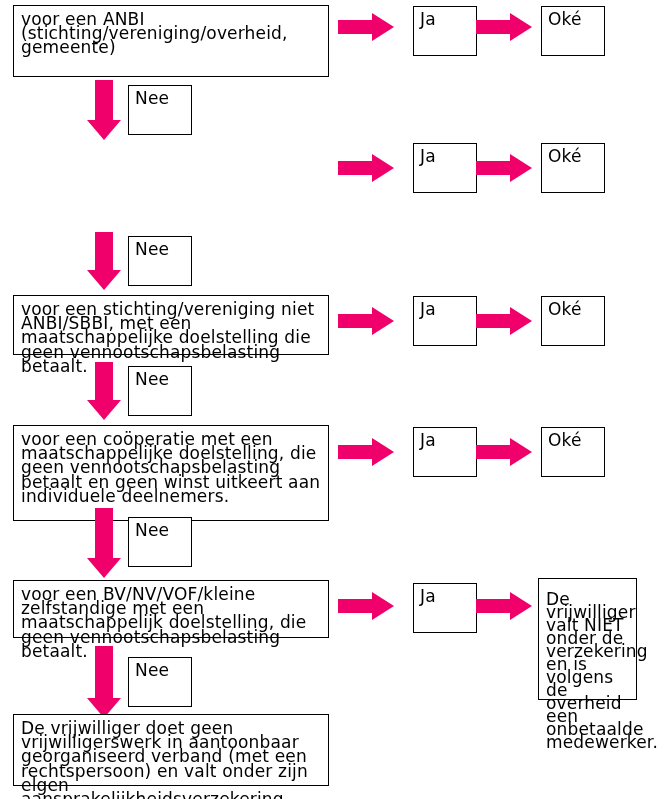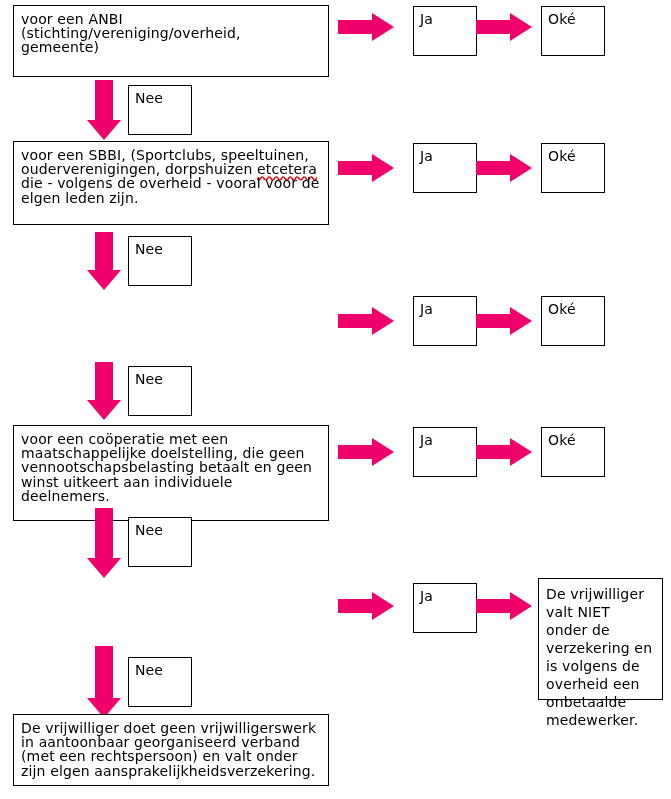--- a/index.html
+++ b/index.html
@@ -17,39 +17,39 @@
     height: 799px;
     background: #ffffff;
     overflow: hidden;
   }
   .box {
     position: absolute;
     box-sizing: border-box;
     border: 1px solid #000000;
     background: #ffffff;
     padding: 6px 7px 4px 7px;
-    font-size: 14px;
+    font-size: 17px;
     line-height: 14.2px;
     color: #000000;
     letter-spacing: 0.01em;
     white-space: pre-line;
   }
   .box-q {
     width: 316px;
     left: 13px;
   }
   .box-small {
     width: 64px;
     height: 50px;
     padding: 5px 6px;
   }
   .box-result {
-    width: 125px;
-    padding: 6px 7px;
-    line-height: 18px;
+    width: 99px;
+    padding: 14px 7px;
+    line-height: 13px;
   }
   .arrow-right {
     position: absolute;
     width: 56px;
     height: 30px;
   }
   .spell {
     text-decoration: underline;
     text-decoration-color: #e00000;
     text-decoration-style: wavy;
@@ -80,21 +80,20 @@
 
   <div class="box box-small" style="left:541px; top:6px;">Oké</div>
 
   <div style="position:absolute; left:87px; top:80px;">
     <svg width="34" height="60" viewBox="0 0 34 60">
       <polygon points="8,0 26,0 26,40 34,40 17,60 0,40 8,40" fill="#ef006b"></polygon>
     </svg>
   </div>
   <div class="box box-small" style="left:128px; top:85px;">Nee</div>
 
-  <div class="box box-q" style="top:141px; height:84px;"><span>voor een SBBI, (Sportclubs, speeltuinen, ouderverenigingen, dorpshuizen </span><span class="spell">etcetera</span><span> die - volgens de overheid - vooral voor de elgen leden zijn.</span></div>
 
   <div class="arrow-right" style="left:338px; top:153px;">
     <svg width="56" height="30" viewBox="0 0 56 30">
       <polygon points="0,8 34,8 34,1 56,15 34,29 34,22 0,22" fill="#ef006b"></polygon>
     </svg>
   </div>
 
   <div class="box box-small" style="left:413px; top:143px;">Ja</div>
 
   <div class="arrow-right" style="left:476px; top:153px;">
@@ -105,20 +104,21 @@
 
   <div class="box box-small" style="left:541px; top:143px;">Oké</div>
 
   <div style="position:absolute; left:87px; top:232px;">
     <svg width="34" height="58" viewBox="0 0 34 58">
       <polygon points="8,0 26,0 26,38 34,38 17,58 0,38 8,38" fill="#ef006b"></polygon>
     </svg>
   </div>
   <div class="box box-small" style="left:128px; top:236px;">Nee</div>
 
+  <div class="box box-q" style="top:295px; height:60px;">voor een stichting/vereniging niet ANBI/SBBI, met een maatschappelijke doelstelling die geen vennootschapsbelasting betaalt.</div>
 
   <div class="arrow-right" style="left:338px; top:306px;">
     <svg width="56" height="30" viewBox="0 0 56 30">
       <polygon points="0,8 34,8 34,1 56,15 34,29 34,22 0,22" fill="#ef006b"></polygon>
     </svg>
   </div>
 
   <div class="box box-small" style="left:413px; top:296px;">Ja</div>
 
   <div class="arrow-right" style="left:476px; top:306px;">
@@ -154,20 +154,21 @@
 
   <div class="box box-small" style="left:541px; top:427px;">Oké</div>
 
   <div style="position:absolute; left:87px; top:508px;">
     <svg width="34" height="70" viewBox="0 0 34 70">
       <polygon points="8,0 26,0 26,50 34,50 17,70 0,50 8,50" fill="#ef006b"></polygon>
     </svg>
   </div>
   <div class="box box-small" style="left:128px; top:517px;">Nee</div>
 
+  <div class="box box-q" style="top:580px; height:58px;">voor een BV/NV/VOF/kleine zelfstandige met een maatschappelijk doelstelling, die geen vennootschapsbelasting betaalt.</div>
 
   <div class="arrow-right" style="left:338px; top:591px;">
     <svg width="56" height="30" viewBox="0 0 56 30">
       <polygon points="0,8 34,8 34,1 56,15 34,29 34,22 0,22" fill="#ef006b"></polygon>
     </svg>
   </div>
 
   <div class="box box-small" style="left:413px; top:583px;">Ja</div>
 
   <div class="arrow-right" style="left:476px; top:591px;">

